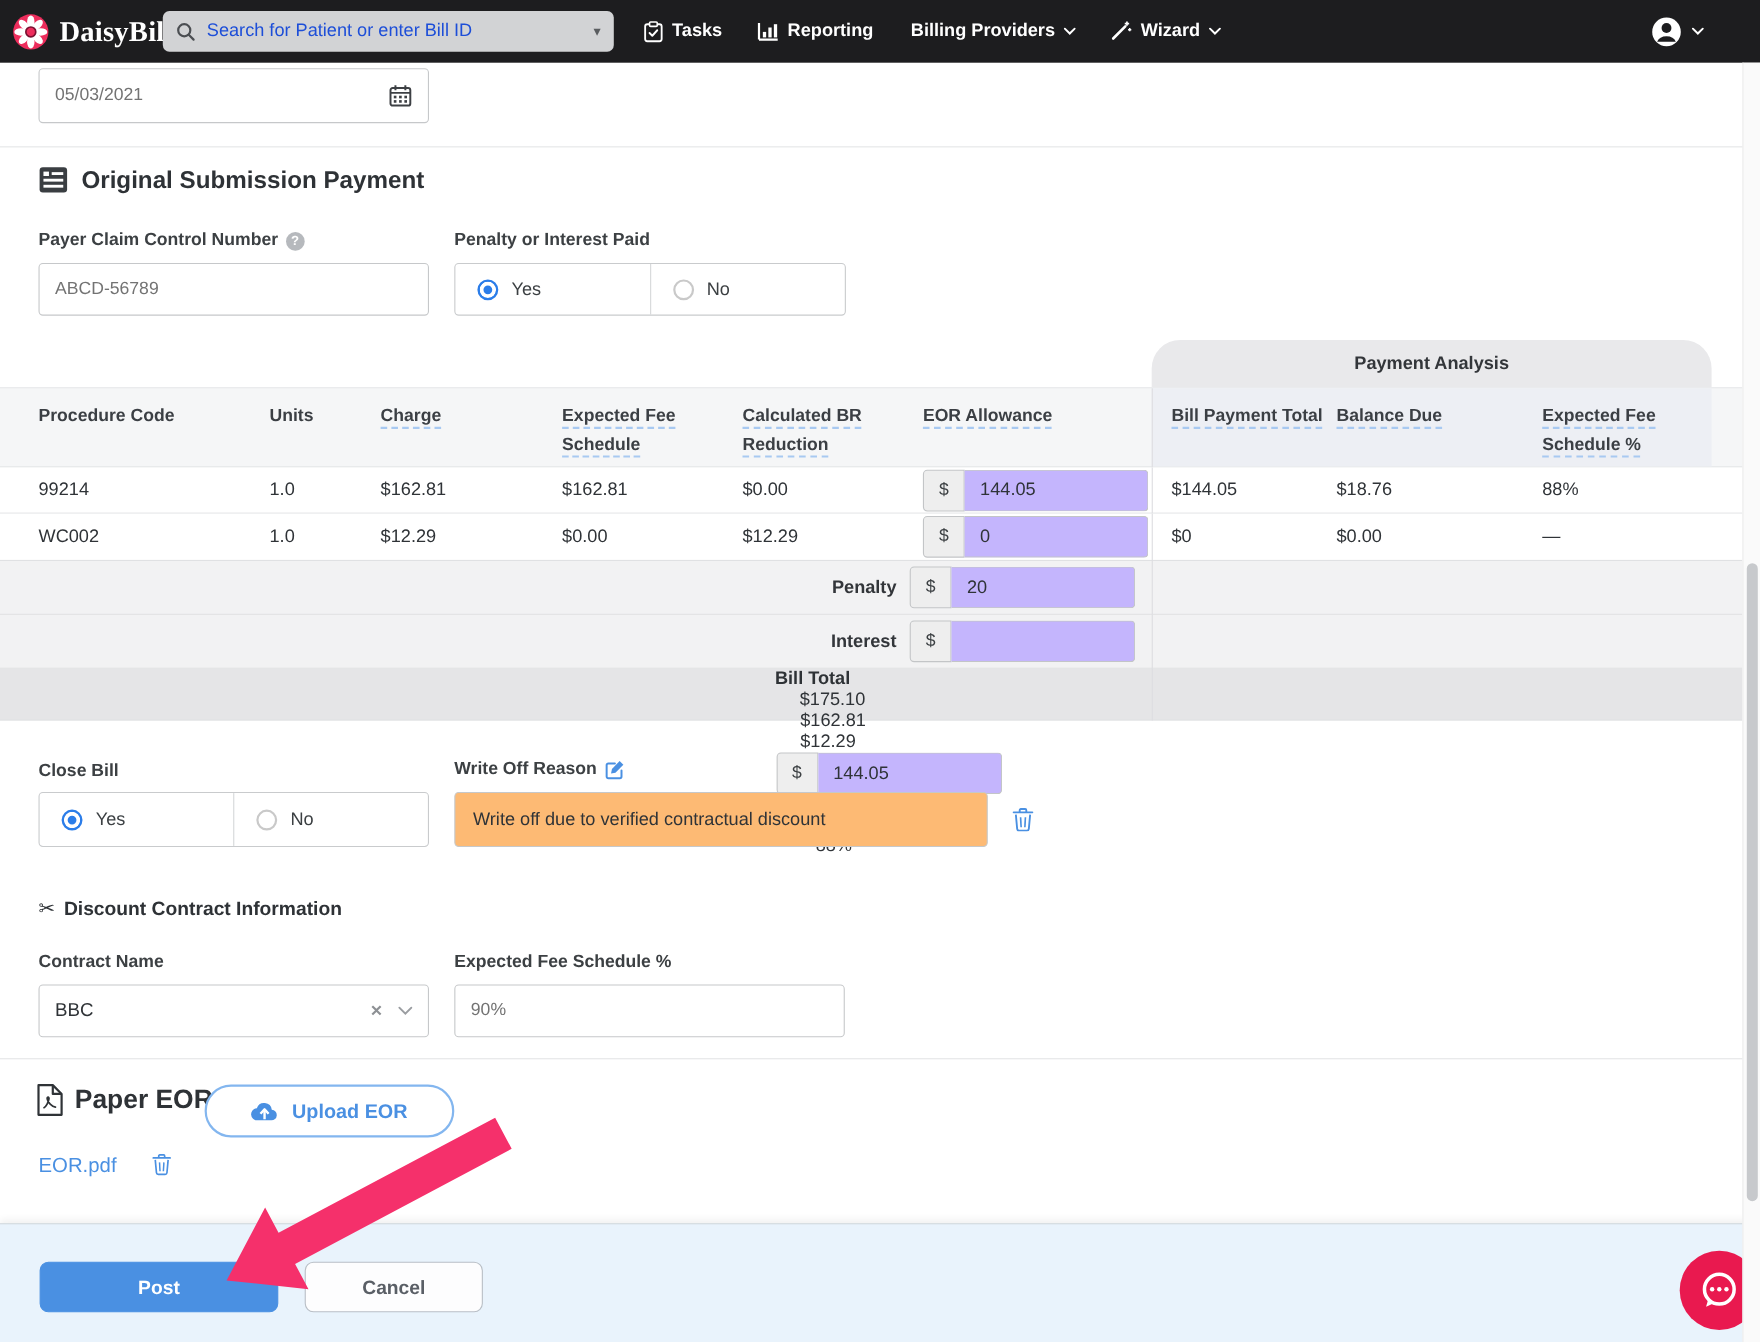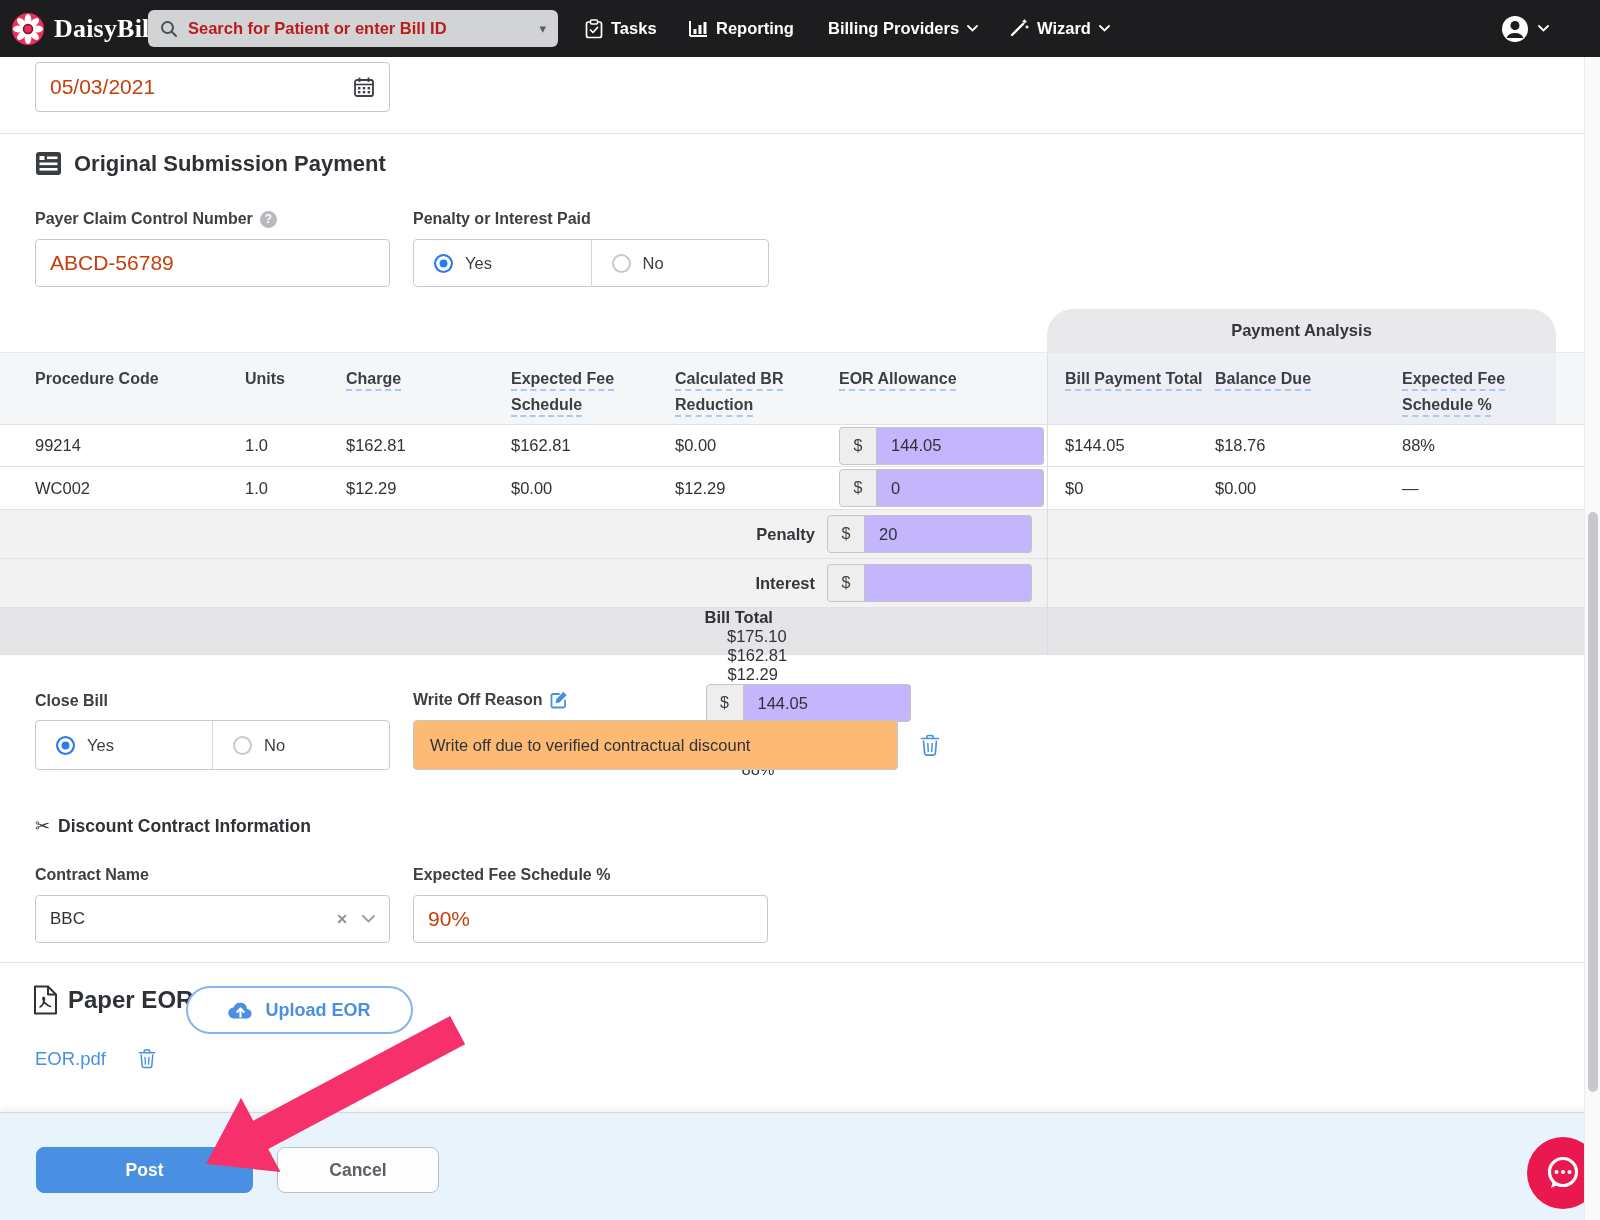--- a/index.html
+++ b/index.html
@@ -6,32 +6,32 @@
   html,body { background:#fff; }
   .page {
     position:relative; width:1600px; height:1220px; overflow:hidden;
     font-family:"Liberation Sans", sans-serif; color:#2f3337; background:#fff;
   }
   
   .navbar { position:absolute; left:0; top:0; width:1600px; height:57px; background:#1d1d1f; display:flex; align-items:center; }
   .brand { display:flex; align-items:center; gap:8px; margin-left:10px; }
   .brand-text { font-family:"Liberation Serif", serif; font-size:26px; font-weight:600; color:#fff; letter-spacing:0.2px; }
   .nav-search { position:absolute; left:148px; top:10px; width:410px; height:37px; background:#d2d3d5; border-radius:6px; display:flex; align-items:center; padding:0 12px; cursor:pointer; }
-  .nav-search .ph { color:#b91c1c; font-size:16.5px; margin-left:10px; flex:1;font-weight:bold; }
+  .nav-search .ph { color:#1d4ed8; font-size:16.5px; margin-left:10px; flex:1; }
   .nav-search .dd { color:#5a5d60; font-size:13px; }
   .nav-item { display:flex; align-items:center; gap:8px; color:#fff; font-size:16.5px; font-weight:600; cursor:pointer; position:absolute; top:0; height:57px; }
   .nav-tasks { left:585px; }
   .nav-reporting { left:688px; }
   .nav-providers { left:828px; }
   .nav-wizard { left:1008px; }
   .nav-user { left:1500px; }
   .chev { width:11px; height:7px; }
   
   .field-label { position:absolute; font-size:16px; font-weight:600; color:#3c4043; display:flex; align-items:center; gap:7px; }
-  .text-input { position:absolute; background:#fff; border:1px solid #c6c8ca; border-radius:4px; font-size:21px; color:#c2410c; display:flex; align-items:center; padding:0 14px; }
+  .text-input { position:absolute; background:#fff; border:1px solid #c6c8ca; border-radius:4px; font-size:16px; color:#737373; display:flex; align-items:center; padding:0 14px; }
   .radio-group { position:absolute; border:1px solid #c9cbcd; border-radius:4px; background:#fff; display:flex; }
   .radio-cell { flex:1; display:flex; align-items:center; gap:12px; padding-left:20px; cursor:pointer; font-size:16.5px; color:#3c4043;text-align:right; }
   .radio-cell + .radio-cell { border-left:1px solid #d5d7d9; }
   .radio { width:19px; height:19px; border-radius:50%; border:2px solid #c9c9c9; background:#fff; flex:none; }
   .radio.sel { border-color:#2b7de9; background:#2b7de9; box-shadow:inset 0 0 0 3.5px #fff; }
   .divider { position:absolute; left:0; width:1600px; height:1px; background:#e4e5e7; }
   .section-title { position:absolute; display:flex; align-items:center; gap:12px; font-size:22px; font-weight:700; color:#2e3236; }
   .help-dot { width:17px; height:17px; border-radius:50%; background:#b6b9bd; color:#fff; font-size:12px; font-weight:700; display:flex; align-items:center; justify-content:center; }
   
   .pa-cap { position:absolute; left:1047px; top:309px; width:509px; height:43px; background:#e9e9eb; border-radius:26px 26px 0 0; display:flex; align-items:center; justify-content:center; font-size:16.5px; font-weight:700; color:#33363a; }

